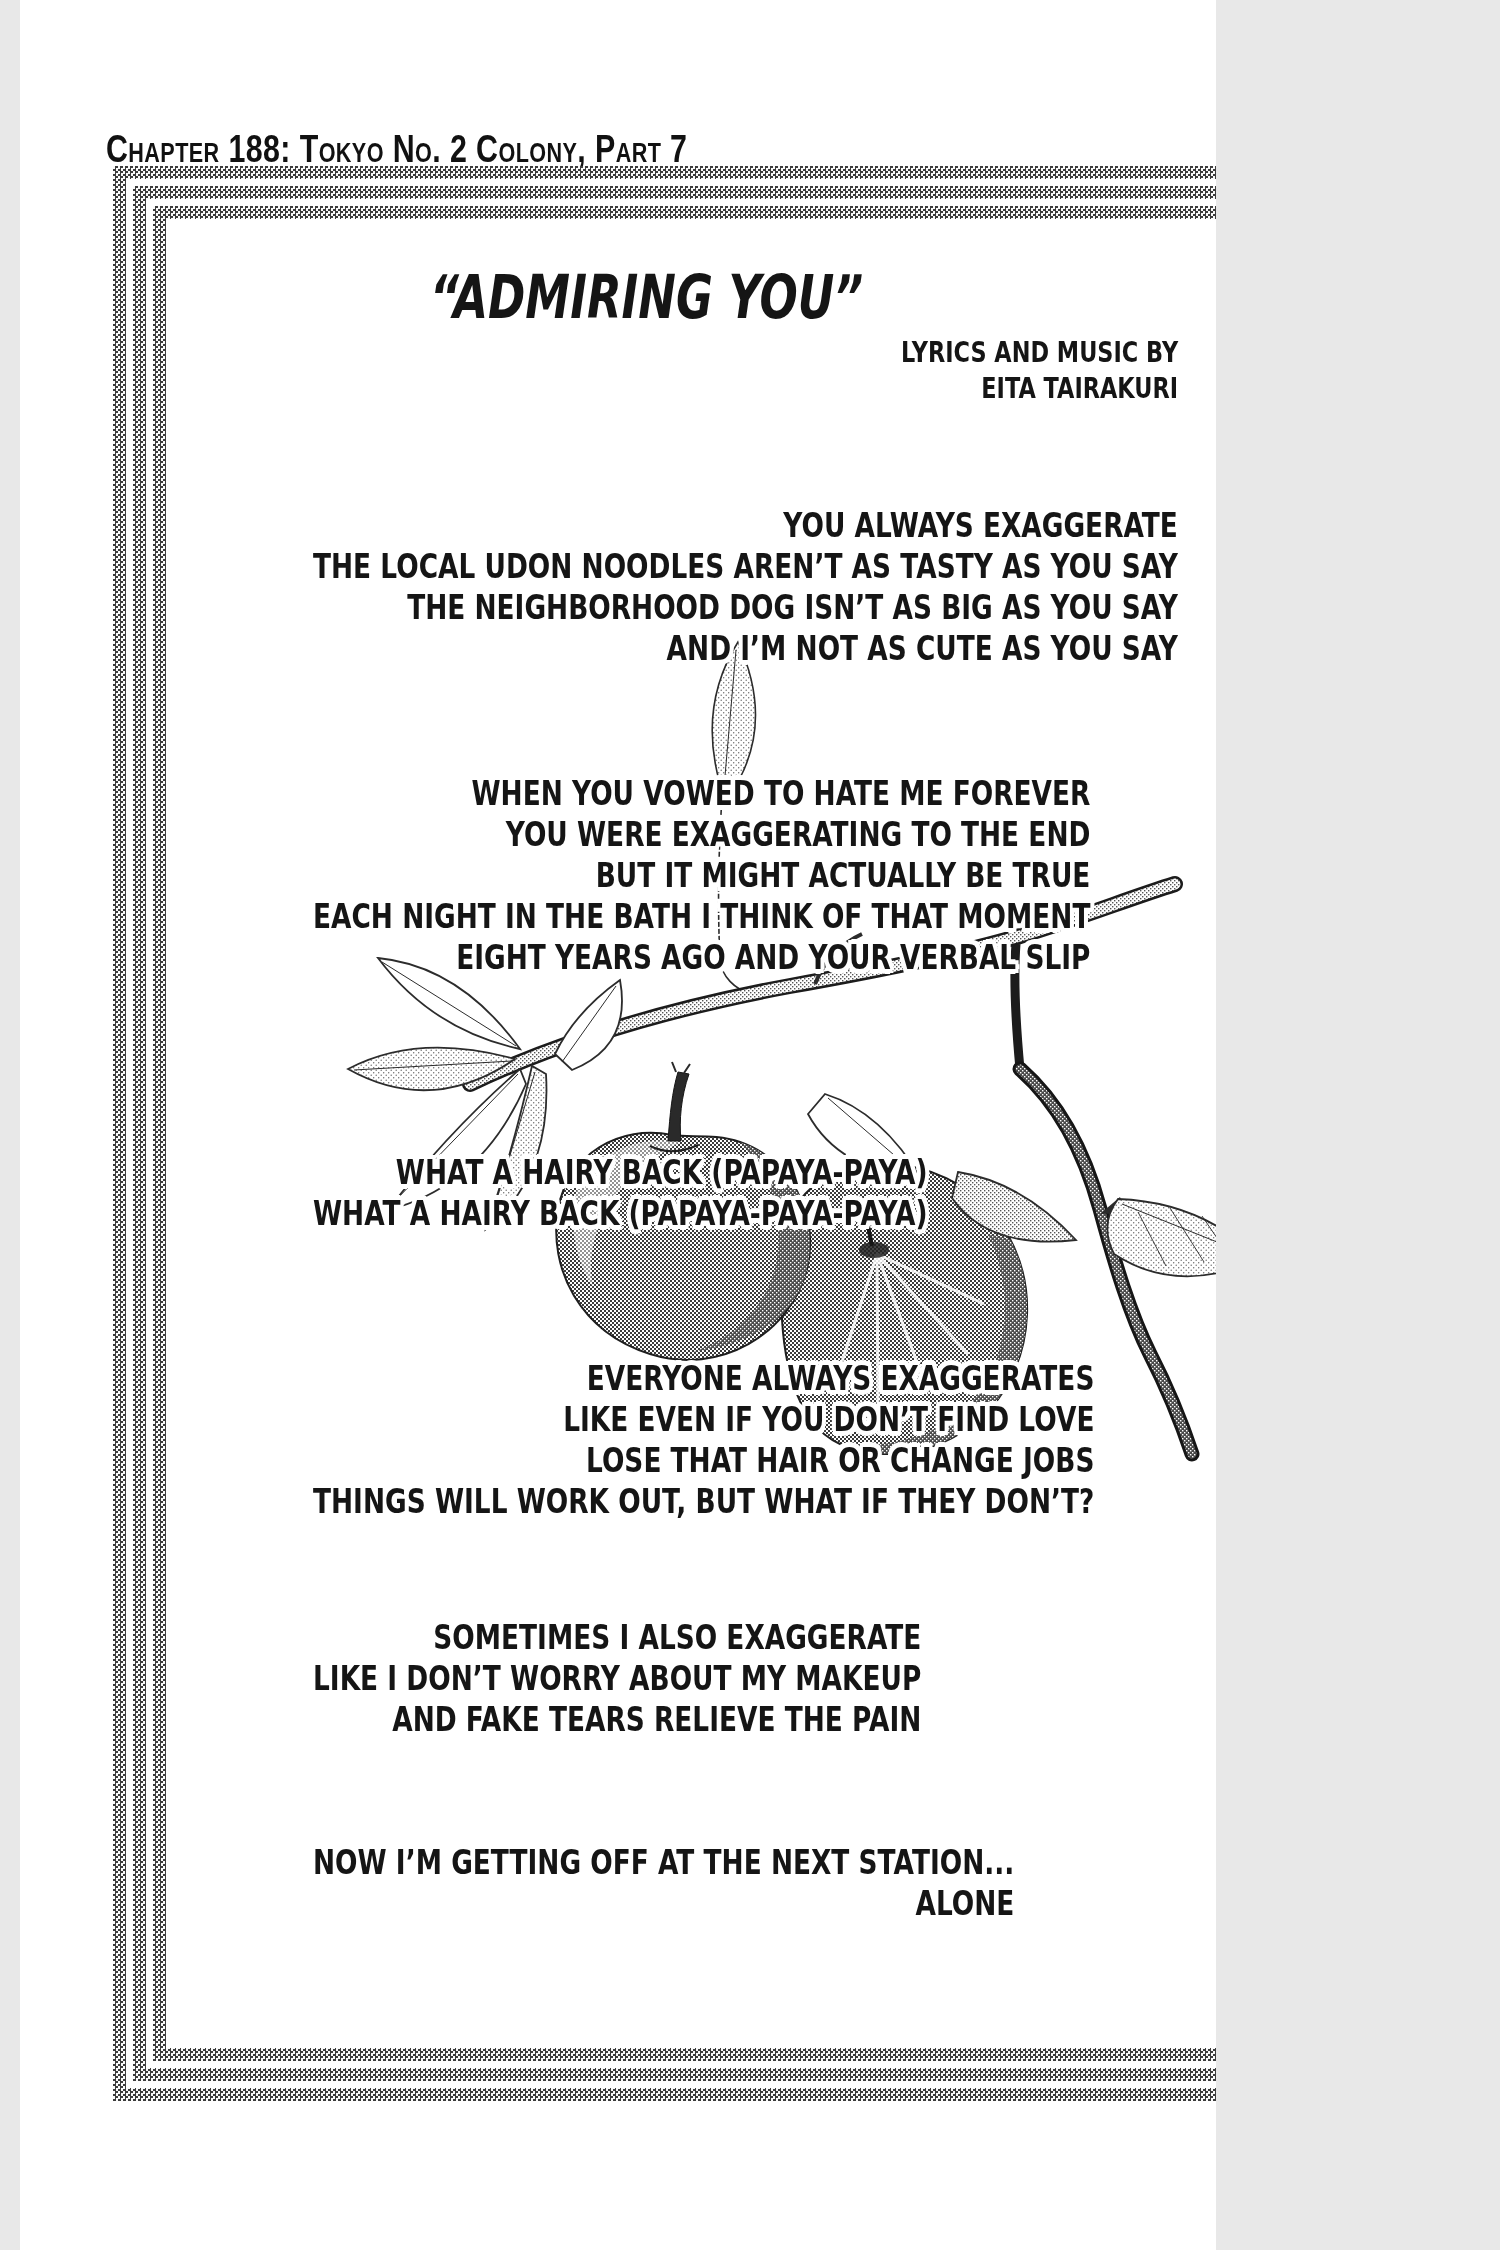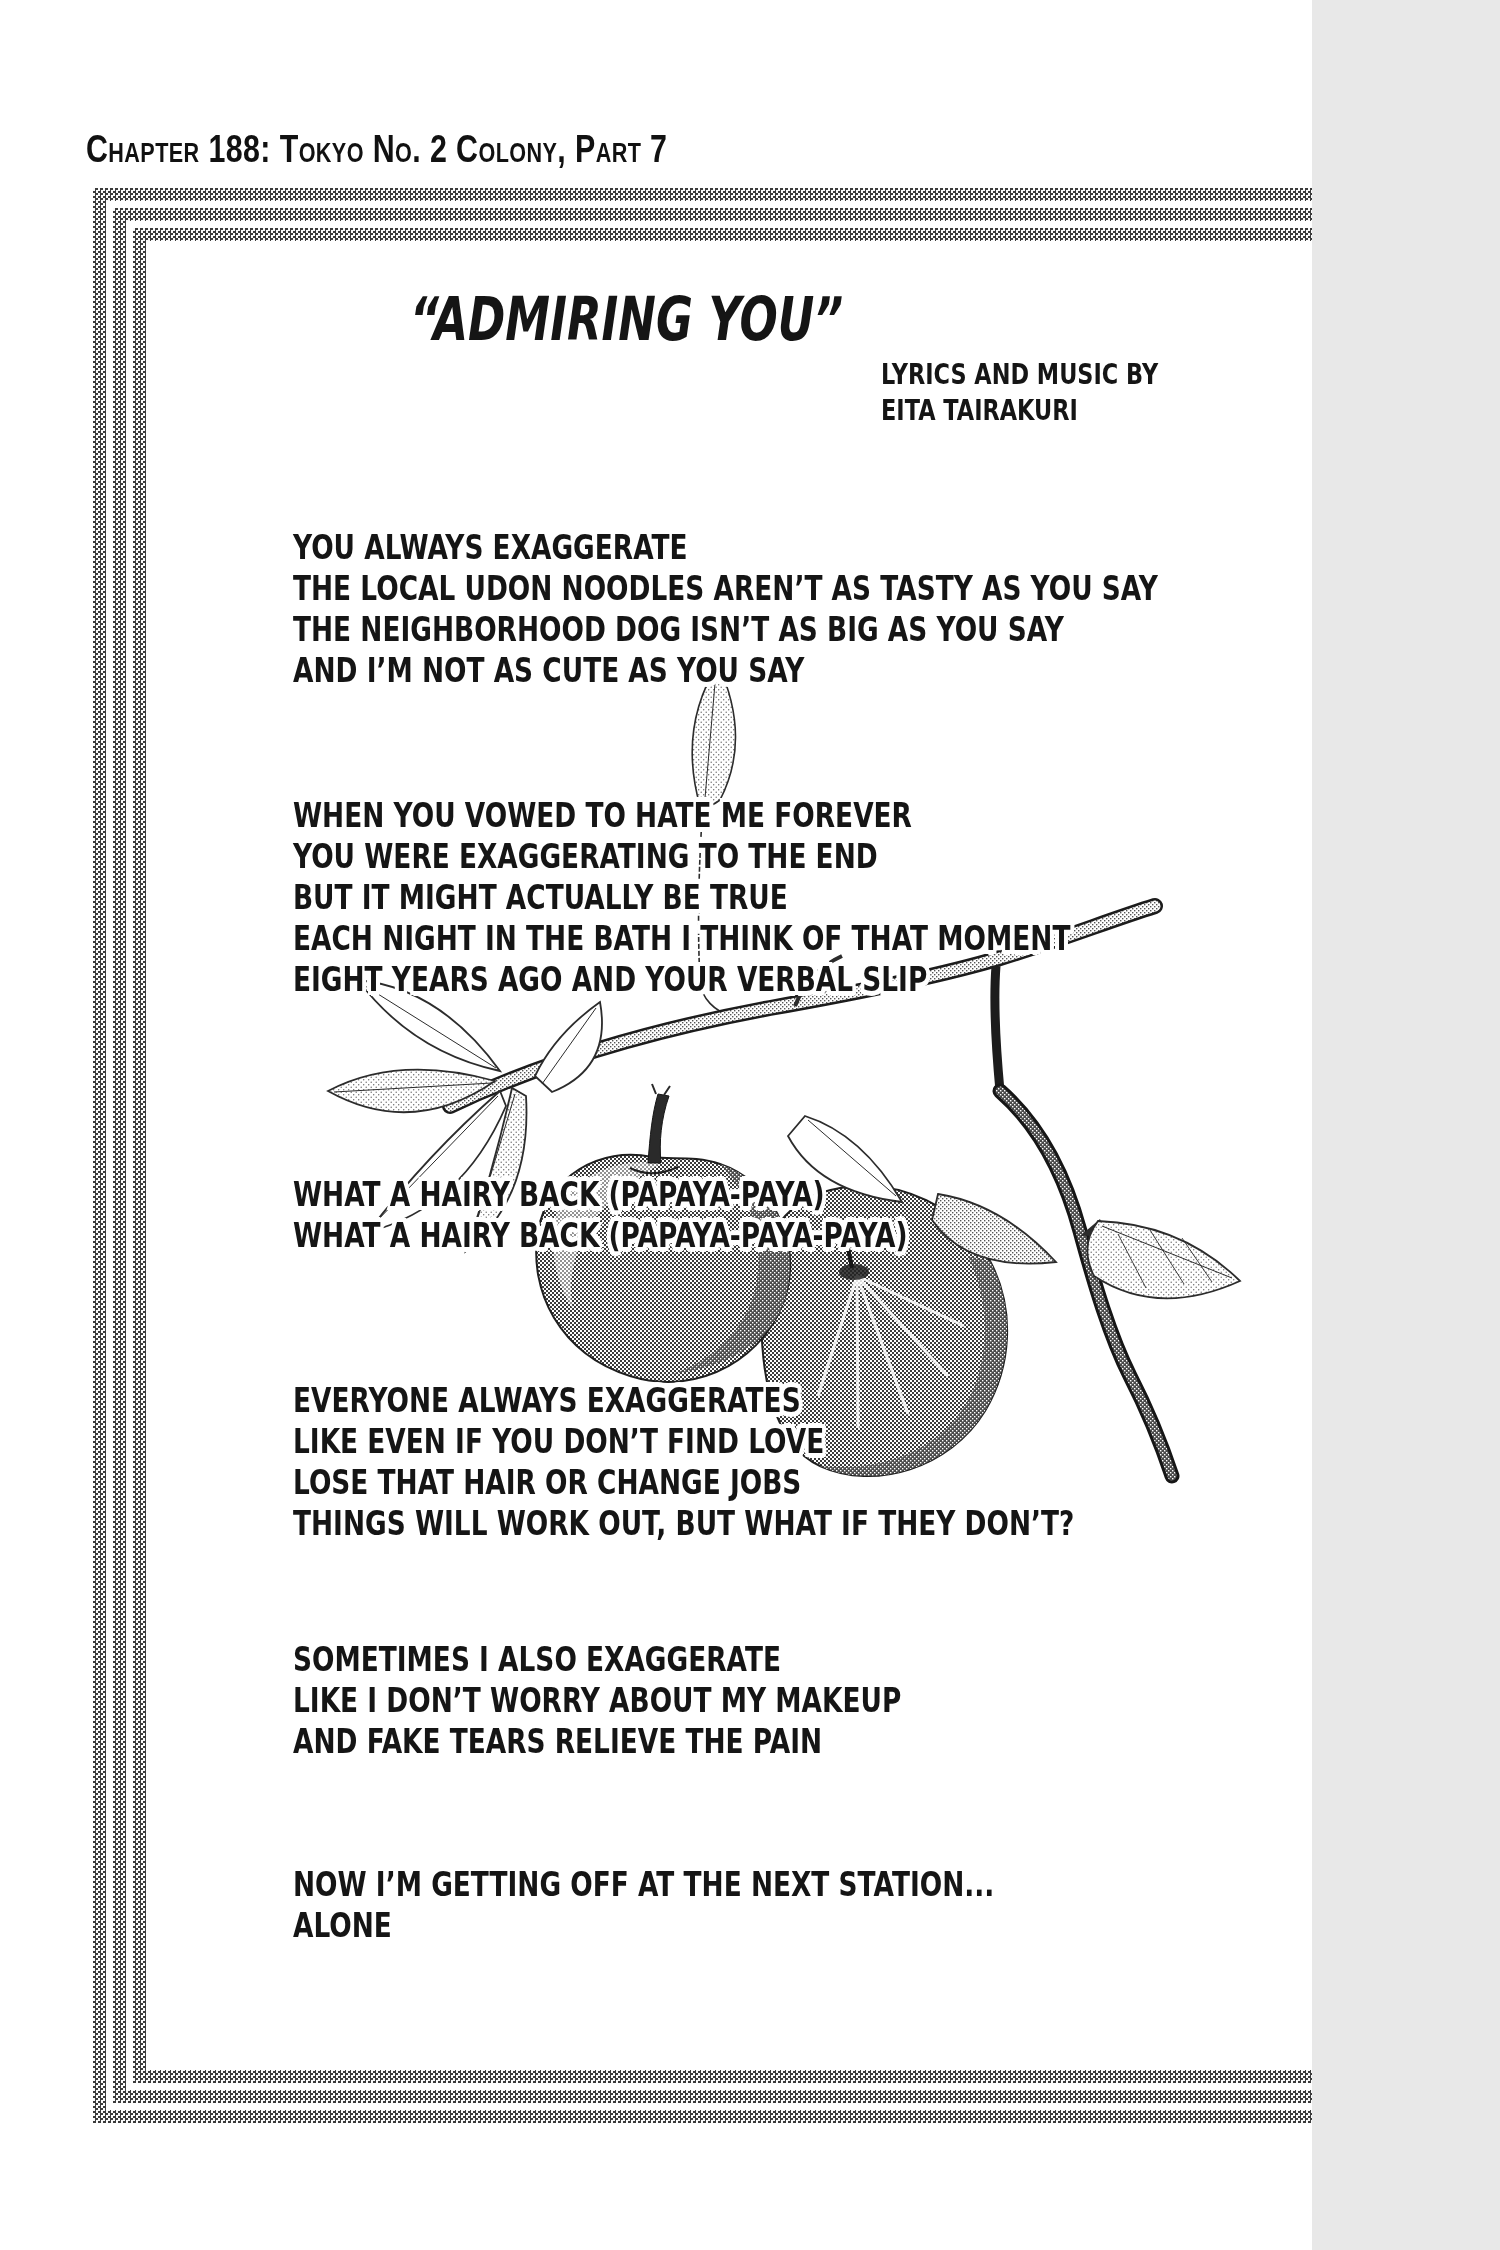--- a/index.html
+++ b/index.html
@@ -1,34 +1,34 @@
 <!DOCTYPE html>
 <html><head>
 <meta charset="utf-8">
 <style>
   html,body{margin:0;padding:0;background:#e8e8e8;}
   .paper{
-    position:relative;width:1312px;height:2250px;background:#ffffff;
-    overflow:hidden;font-family:"DejaVu Sans",sans-serif;color:#1a1a1a;
+    position:relative;width:1196px;height:2250px;background:#ffffff;
+    overflow:hidden;font-family:"DejaVu Sans",sans-serif;color:#1a1a1a;margin-left:20px;
   }
   
   .chapter-title{
     position:absolute;left:86px;top:127px;
     font-family:"Liberation Sans",sans-serif;
     font-weight:bold;font-variant:small-caps;
     font-size:38px;line-height:44px;letter-spacing:0.5px;
     transform:scaleX(0.80);transform-origin:0 0;
     white-space:nowrap;color:#111;
   }
   
   .ht{
     background:conic-gradient(#3c3c3c 90deg,#fbfbfb 90deg 180deg,#3c3c3c 180deg 270deg,#fbfbfb 270deg 360deg);
     background-size:5px 5px;
   }
-  .frame-outer{position:absolute;left:93px;top:188px;width:1305px;height:1935px;box-sizing:border-box;padding:13px;}
+  .frame-outer{position:absolute;left:93px;top:166px;width:1305px;height:1935px;box-sizing:border-box;padding:13px;text-align:right;}
   .gap{background:#ffffff;width:100%;height:100%;box-sizing:border-box;padding:7px;}
   .stripe{width:100%;height:100%;box-sizing:border-box;padding:13px;}
   .frame-content{position:relative;background:#ffffff;width:100%;height:100%;}
   
   .song-title{
     position:absolute;left:264px;top:45px;
     font-weight:bold;font-style:italic;
     font-size:60px;line-height:66px;
     transform:scaleX(0.75);transform-origin:0 0;
     white-space:nowrap;color:#151515;

